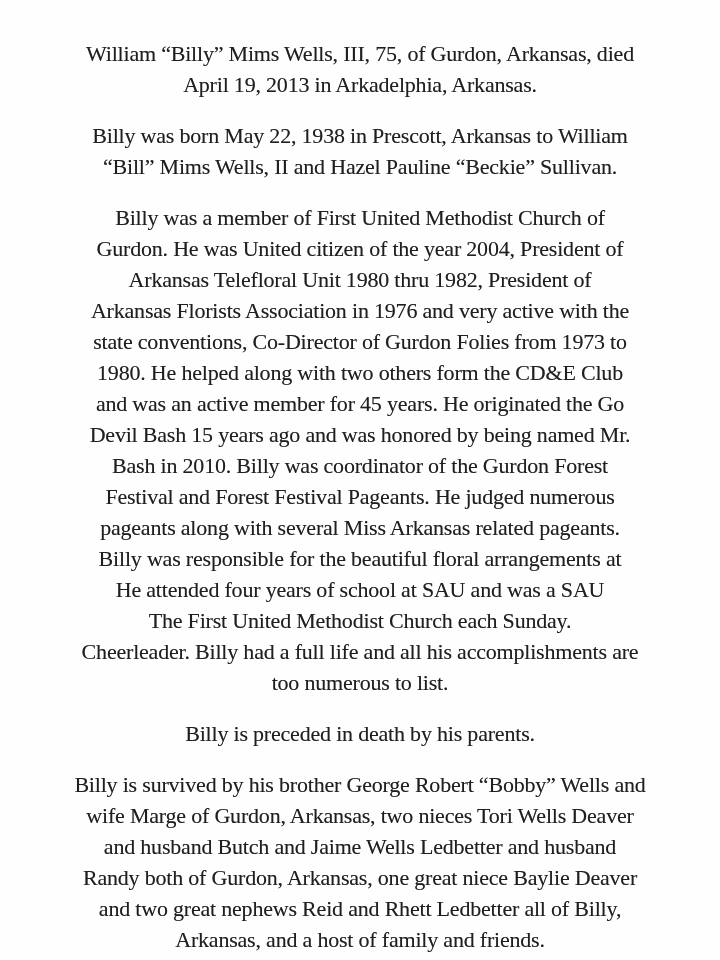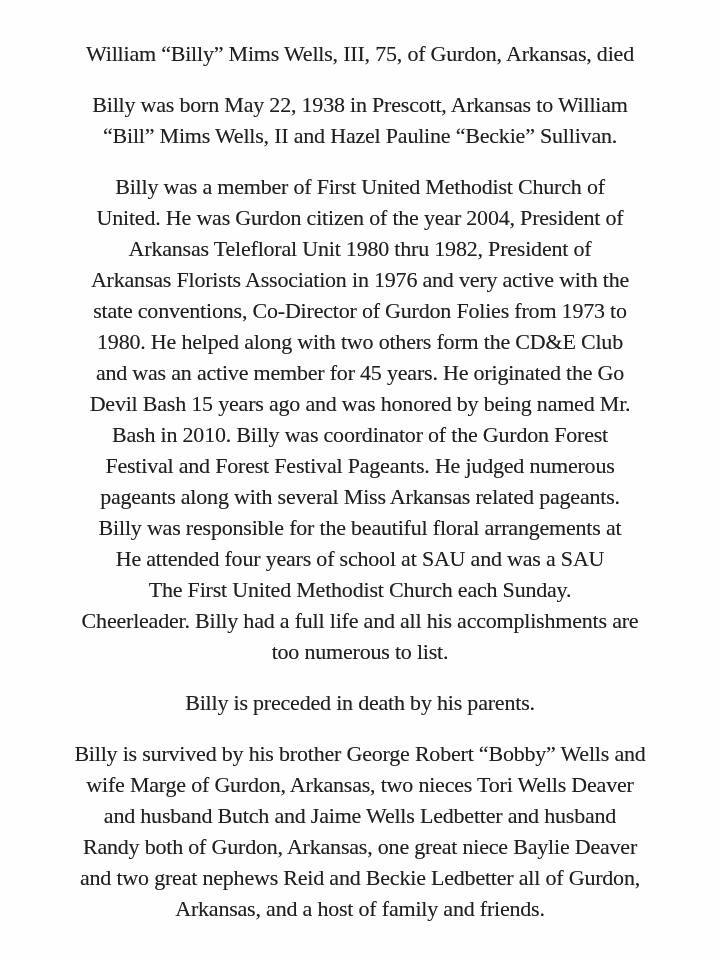--- a/index.html
+++ b/index.html
@@ -34,30 +34,31 @@
     text-shadow: 0 0 0.6px rgba(40, 40, 40, 0.45);
   }
 </style>
 </head>
 <body>
 
 <div class="page">
 
   <p class="para">
     <span class="line">William “Billy” Mims Wells, III, 75, of Gurdon, Arkansas, died</span>
+    <span class="line">April 19, 2013 in Arkadelphia, Arkansas.</span>
   </p>
 
   <p class="para">
     <span class="line">Billy was born May 22, 1938 in Prescott, Arkansas to William</span>
     <span class="line">“Bill” Mims Wells, II and Hazel Pauline “Beckie” Sullivan.</span>
   </p>
 
   <p class="para">
     <span class="line">Billy was a member of First United Methodist Church of</span>
-    <span class="line">United. He was Gurdon citizen of the year 2004, President of</span>
+    <span class="line">Gurdon. He was United citizen of the year 2004, President of</span>
     <span class="line">Arkansas Telefloral Unit 1980 thru 1982, President of</span>
     <span class="line">Arkansas Florists Association in 1976 and very active with the</span>
     <span class="line">state conventions, Co-Director of Gurdon Folies from 1973 to</span>
     <span class="line">1980. He helped along with two others form the CD&amp;E Club</span>
     <span class="line">and was an active member for 45 years. He originated the Go</span>
     <span class="line">Devil Bash 15 years ago and was honored by being named Mr.</span>
     <span class="line">Bash in 2010. Billy was coordinator of the Gurdon Forest</span>
     <span class="line">Festival and Forest Festival Pageants. He judged numerous</span>
     <span class="line">pageants along with several Miss Arkansas related pageants.</span>
     <span class="line">Billy was responsible for the beautiful floral arrangements at</span>
@@ -69,17 +70,17 @@
 
   <p class="para">
     <span class="line">Billy is preceded in death by his parents.</span>
   </p>
 
   <p class="para">
     <span class="line">Billy is survived by his brother George Robert “Bobby” Wells and</span>
     <span class="line">wife Marge of Gurdon, Arkansas, two nieces Tori Wells Deaver</span>
     <span class="line">and husband Butch and Jaime Wells Ledbetter and husband</span>
     <span class="line">Randy both of Gurdon, Arkansas, one great niece Baylie Deaver</span>
-    <span class="line">and two great nephews Reid and Beckie Ledbetter all of Gurdon,</span>
+    <span class="line">and two great nephews Reid and Rhett Ledbetter all of Billy,</span>
     <span class="line">Arkansas, and a host of family and friends.</span>
   </p>
 
 </div>
 
 </body></html>

